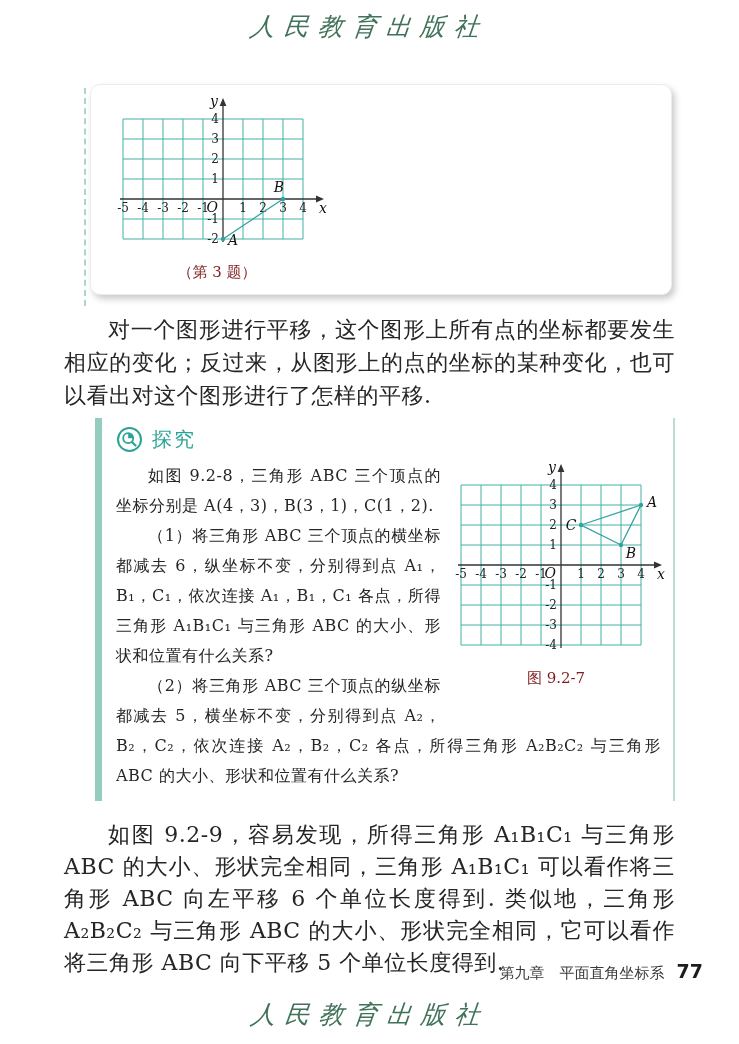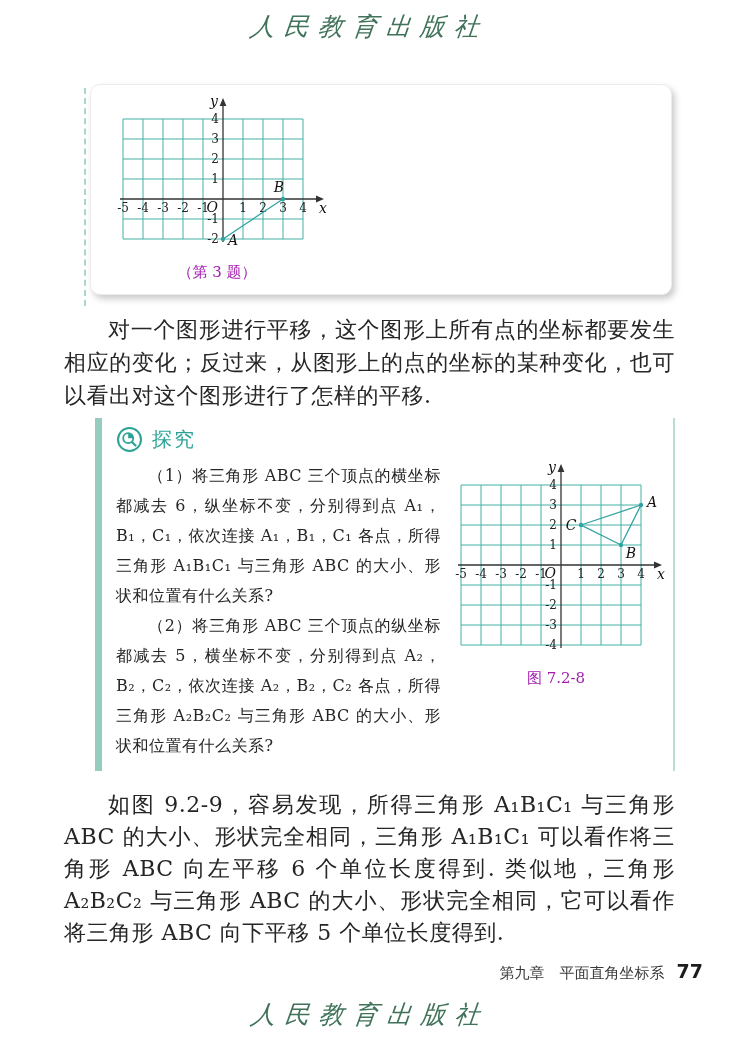--- a/index.html
+++ b/index.html
@@ -24,21 +24,21 @@
     box-shadow:3px 4px 6px rgba(140,140,140,0.45);
     padding:12px 10px 12px 16px;
     display:flex; align-items:flex-start;
   }
   .problem-text {
     flex:1; font-size:16px; line-height:28px;
     padding-left:26px; text-indent:-26px; letter-spacing:0.5px;
   }
   .problem-num { margin-right:6px; }
   .figure-col { width:208px; flex:0 0 auto; margin-left:6px; }
-  .figcaption { text-align:center; font-size:15px; color:#a21caf; margin-top:8px; }
+  .figcaption { text-align:center; font-size:15px; color:#7f1d1d; margin-top:8px; }
   .para {
     margin:18px 64px 0 64px; font-size:22px; line-height:33px;
     text-indent:2em; text-align:justify; letter-spacing:0.5px;
   }
   .explore {
     margin:6px 64px 0 95px;
     border-left:7px solid #96cbc0;
     border-right:2px solid #b9dcd3;
     padding:8px 12px 10px 14px;
   }
@@ -175,22 +175,23 @@
             <text x="210" y="116" text-anchor="middle" class="var">x</text>
             <text x="101" y="9" text-anchor="middle" class="var">y</text>
             <polyline points="190,42 170,82 130,62 190,42" fill="none" stroke="#2fa3a0" stroke-width="1.3"></polyline>
             <circle cx="190" cy="42" r="2.2" fill="#2fa3a0"></circle>
             <text x="201" y="44" text-anchor="middle" class="var">A</text>
             <circle cx="170" cy="82" r="2.2" fill="#2fa3a0"></circle>
             <text x="180" y="95" text-anchor="middle" class="var">B</text>
             <circle cx="130" cy="62" r="2.2" fill="#2fa3a0"></circle>
             <text x="120" y="67" text-anchor="middle" class="var">C</text>
           </svg>
-        <div class="figcaption">图 7.2-8</div>
+        <div class="figcaption">图 9.2-7</div>
       </div>
+      <div class="epara">如图 9.2-8，三角形 ABC 三个顶点的坐标分别是 A(4，3)，B(3，1)，C(1，2).</div>
       <div class="epara">（1）将三角形 ABC 三个顶点的横坐标都减去 6，纵坐标不变，分别得到点 A₁，B₁，C₁，依次连接 A₁，B₁，C₁ 各点，所得三角形 A₁B₁C₁ 与三角形 ABC 的大小、形状和位置有什么关系?</div>
       <div class="epara">（2）将三角形 ABC 三个顶点的纵坐标都减去 5，横坐标不变，分别得到点 A₂，B₂，C₂，依次连接 A₂，B₂，C₂ 各点，所得三角形 A₂B₂C₂ 与三角形 ABC 的大小、形状和位置有什么关系?</div>
     </div>
   </div>
 
   <div class="para conclusion">如图 9.2-9，容易发现，所得三角形 A₁B₁C₁ 与三角形 ABC 的大小、形状完全相同，三角形 A₁B₁C₁ 可以看作将三角形 ABC 向左平移 6 个单位长度得到. 类似地，三角形 A₂B₂C₂ 与三角形 ABC 的大小、形状完全相同，它可以看作将三角形 ABC 向下平移 5 个单位长度得到.</div>
 
   <div class="footer">
     <span>第九章　平面直角坐标系</span><span class="pageno">77</span>
   </div>

